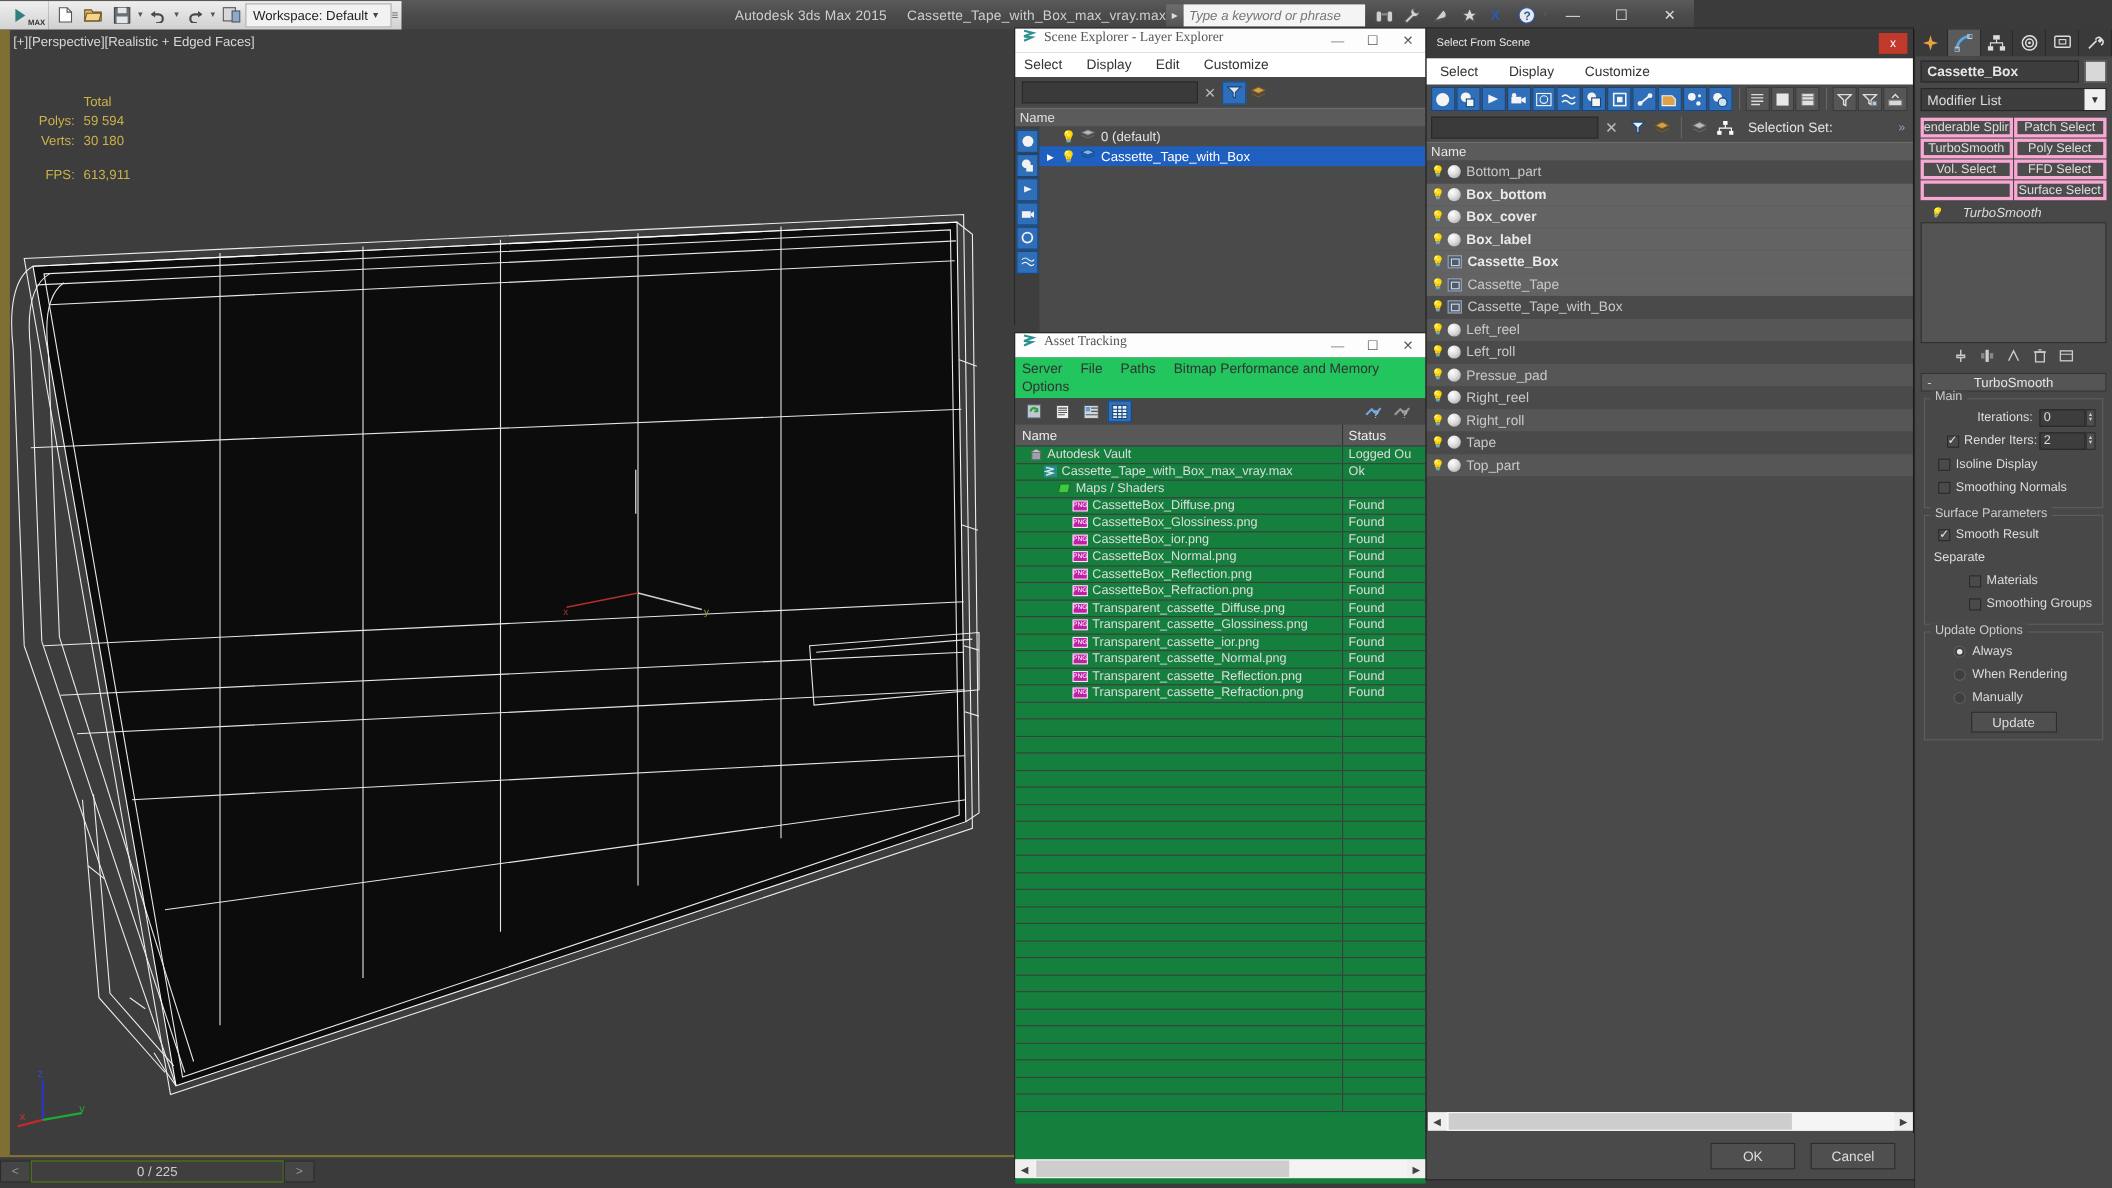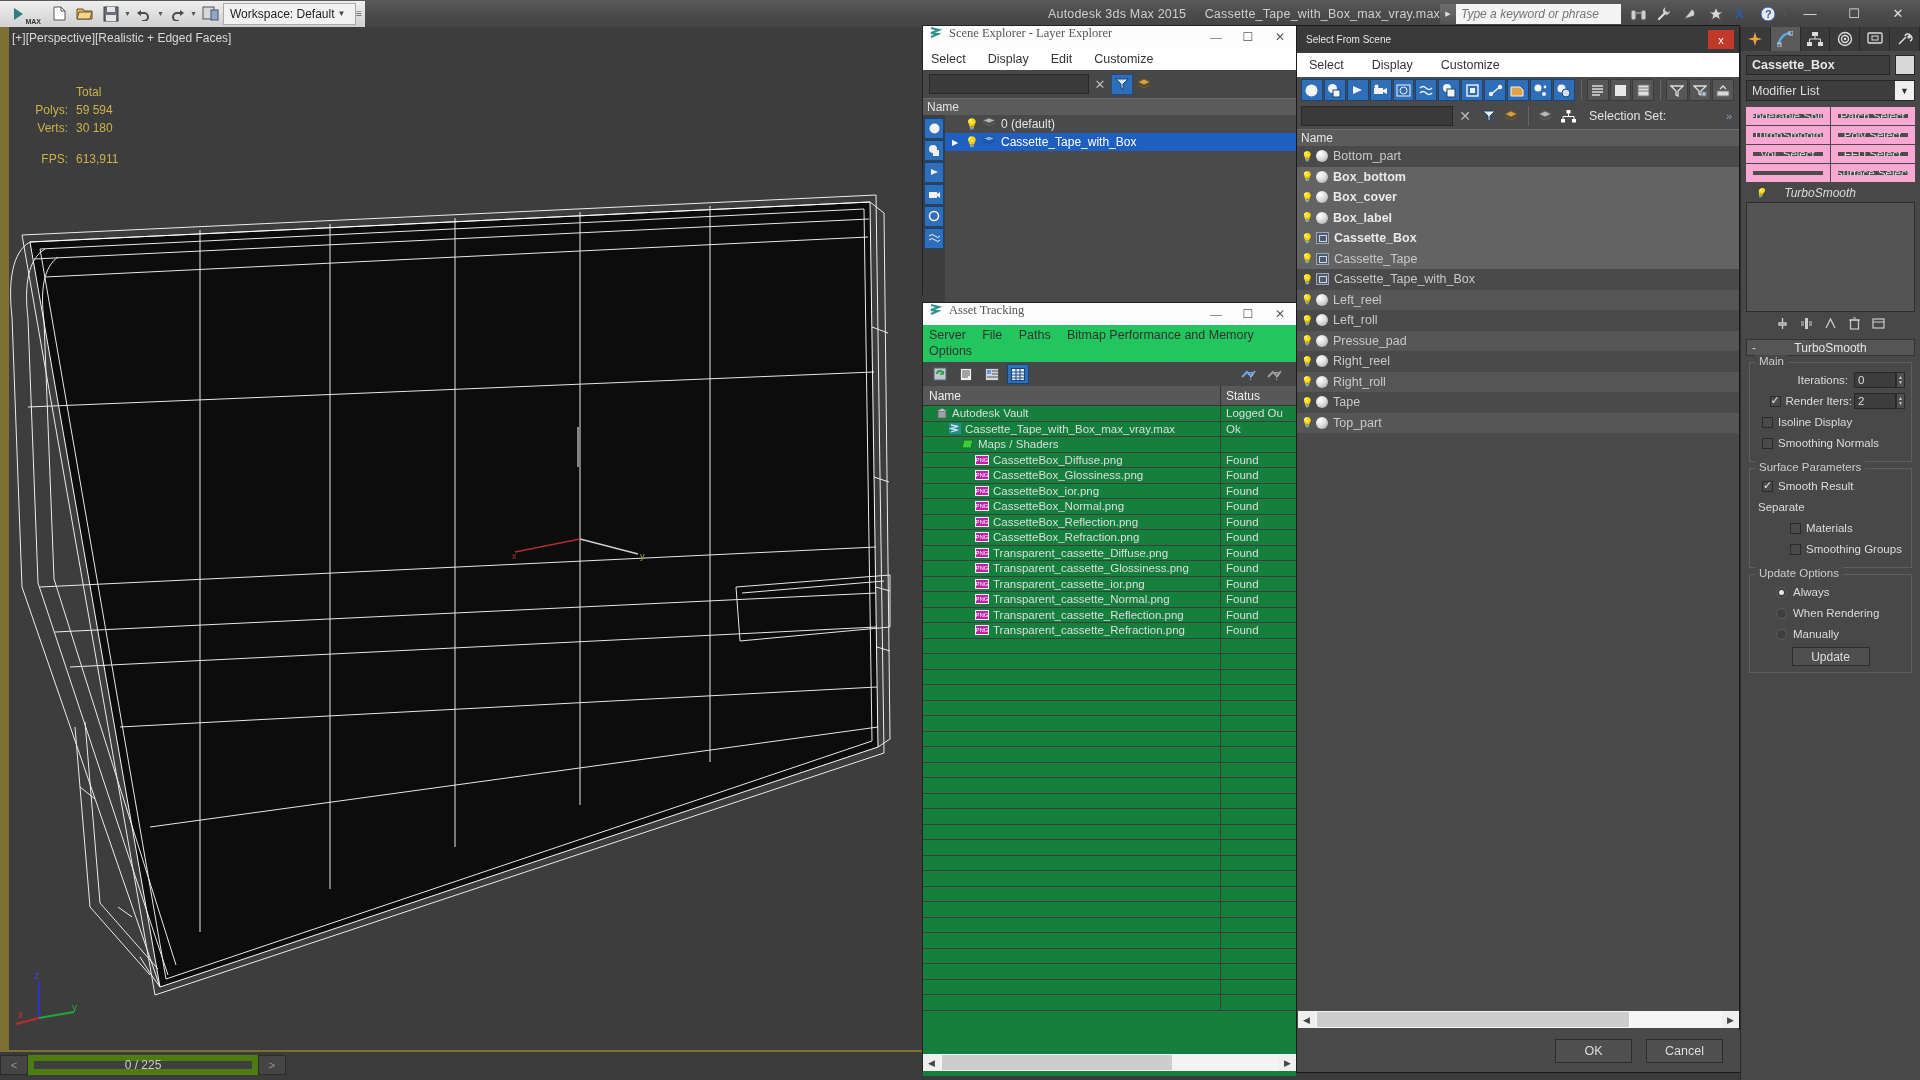--- a/index.html
+++ b/index.html
@@ -1,21 +1,21 @@
 <!DOCTYPE html>
 <html><head>
 <meta charset="utf-8">
 <style>
   * { box-sizing: border-box; margin:0; padding:0; }
   html,body { width:1920px; height:1080px; overflow:hidden; background:#3b3b3b;
     font-family:"Liberation Sans", sans-serif; font-size:12px; color:#d6d6d6; -webkit-font-smoothing:none; }
   .app { position:relative; width:1920px; height:1080px; }
 
   
-  .titlebar { position:absolute; left:0; top:0; width:1920px; height:27px;
+  .titlebar { position:absolute; left:0; top:0; width:1540px; height:27px;
     background:linear-gradient(180deg,#5a5a5a 0%,#4a4a4a 55%,#444 100%);
     display:flex; align-items:center; }
   .maxlogo { width:44px; height:26px; display:flex; align-items:center; justify-content:center;
     background:linear-gradient(180deg,#efefef,#d2d2d2); position:relative; }
   .maxlogo .tri { width:0;height:0;border-left:9px solid #2f7f7f;border-top:6px solid transparent;border-bottom:6px solid transparent; position:relative; left:-4px;}
   .maxlogo .mx { position:absolute; right:3px; bottom:2px; font-size:7px; color:#333; font-weight:bold;}
   .qat { display:flex; align-items:center; height:26px; background:linear-gradient(180deg,#efefef,#cfcfcf); padding:0 2px; }
   .qbtn { width:26px;height:24px; display:flex;align-items:center;justify-content:center; }
   .qsep { width:7px; height:24px; display:flex; align-items:center; justify-content:center; color:#555; font-size:7px;}
   .wspace { height:22px; background:#f2f2f2; color:#222; display:flex; align-items:center; padding:0 6px; font-size:12px; border:1px solid #aaa;}
@@ -38,21 +38,21 @@
   .axis { position:absolute; left:12px; bottom:22px; width:70px; height:62px;}
 
   
   .model { position:absolute; left:0; top:0; width:924px; height:1023px; pointer-events:none;}
 
   
   .timeline { position:absolute; left:0; top:1050px; width:924px; height:30px; background:#3b3b3b; border-top:2px solid #7d7032;}
   .tlrow { display:flex; align-items:center; height:22px; margin-top:2px;}
   .tlbtn { width:28px; height:20px; background:#454545; border:1px solid #2b2b2b; color:#9a9a9a;
     display:flex;align-items:center;justify-content:center; font-size:11px;}
-  .tlfield { width:230px; height:20px; background:#3f3f3f; border:6px solid #4d7c0f; color:#ccc;
+  .tlfield { width:230px; height:20px; background:#3f3f3f; border:1px solid #4d7c0f; color:#ccc;
     display:flex;align-items:center;justify-content:center; font-size:12px;}
 
   
   .winTitle { height:22px; background:#fdfdfd; display:flex; align-items:flex-start; padding-left:6px;font-family:Liberation Serif, serif; }
   .winTitle .wt { color:#555; font-size:12.5px; margin-left:6px; }
   .winTitle .wbtns { margin-left:auto; display:flex; }
   .winTitle .wb { width:32px;height:22px; display:flex;align-items:center;justify-content:center; color:#5a5a5a; font-size:12px;}
   .menubar { height:22px; background:#fff; display:flex; align-items:center; padding-left:8px; gap:22px; }
   .menubar span { color:#333; font-size:12.5px;}
 
@@ -129,21 +129,21 @@
   .cmd-tabs .tab { width:30px;height:24px; display:flex;align-items:center;justify-content:center;
     background:#3a3a3a; border-right:1px solid #2a2a2a;}
   .cmd-tabs .tab.act { background:#5a5a5a;}
   .namerow { display:flex; align-items:center; padding:4px 5px 2px 5px; gap:5px;}
   .namebox { flex:1; height:20px; background:#3d3d3d; border:1px solid #272727; color:#e6e6e6;
     font-size:12.5px; font-weight:bold; display:flex;align-items:center; padding-left:5px;}
   .colorchip { width:20px;height:20px; background:#d8d8d8; border:1px solid #272727;}
   .modlist { margin:3px 5px; height:21px; background:#3d3d3d; border:1px solid #272727; display:flex; align-items:center; padding-left:5px; color:#ddd; font-size:12.5px;}
   .modlist .cv { margin-left:auto; width:19px;height:19px; background:#f0f0f0; color:#333; display:flex;align-items:center;justify-content:center; font-size:9px;}
   .modgrid { display:flex; flex-wrap:wrap; padding:2px 4px; }
-  .modbtn { width:84px;height:18px; background:#4c4c4c; border:7px solid #f9a8d4; color:#ddd;
+  .modbtn { width:84px;height:18px; background:#4c4c4c; border:3px solid #f9a8d4; color:#ddd;
     font-size:11.5px; display:flex;align-items:center;justify-content:center; margin:0.5px; overflow:hidden; white-space:nowrap;}
   .stackrow { height:18px; display:flex; align-items:center; padding-left:14px; color:#dcdcdc; font-size:12px; font-style:italic;}
   .stackbox { margin:0 5px; height:110px; background:#545454; border:1px solid #2d2d2d;}
   .stackbtns { display:flex; align-items:center; justify-content:center; gap:9px; padding:4px 0; }
   .stackbtns .sb { width:15px;height:15px; display:flex;align-items:center;justify-content:center; color:#ccc; font-size:11px;}
   .rollhdr { margin:4px 5px 0 5px; height:17px; background:#555; border:1px solid #333;
     display:flex; align-items:center; justify-content:center; color:#e6e6e6; font-size:12px; position:relative;}
   .rollhdr .mn { position:absolute; left:5px; color:#ccc;}
   .group { margin:6px 8px 2px 8px; border:1px solid #5e5e5e; padding:8px 6px 6px 6px; position:relative;}
   .group > .gt { position:absolute; top:-8px; left:5px; background:#484848; padding:0 4px; color:#ccc; font-size:11.5px;}

